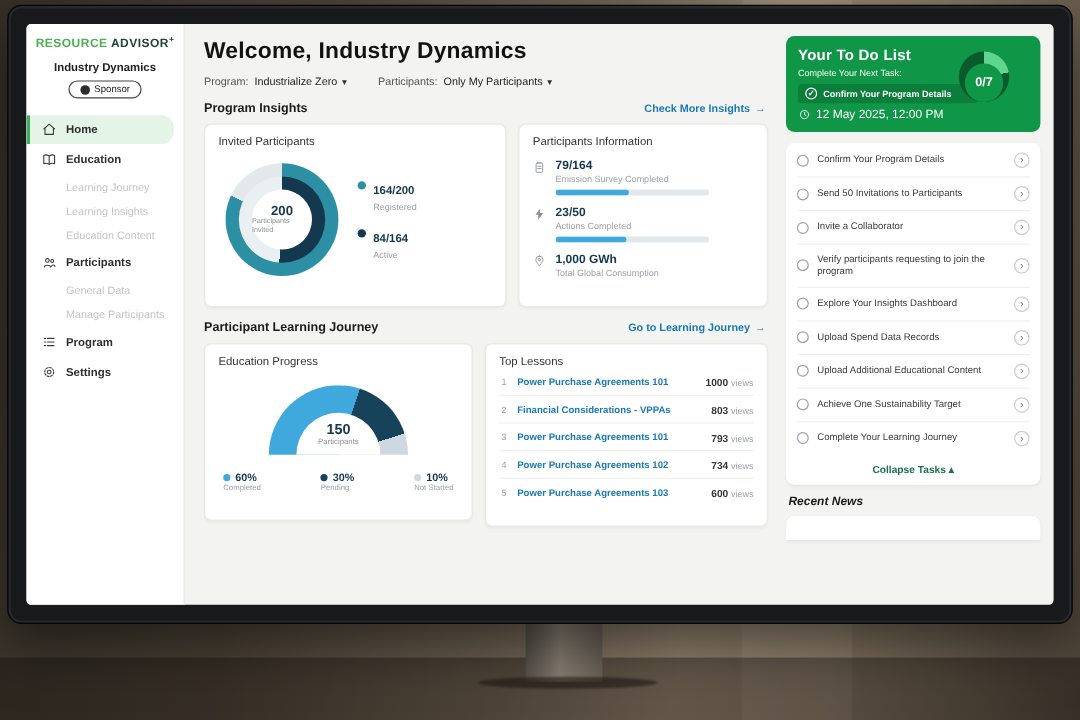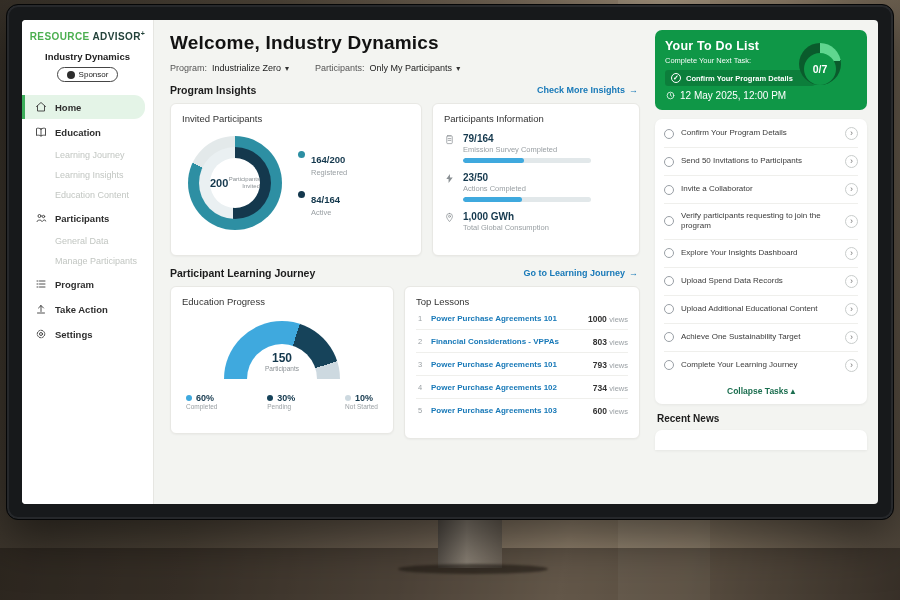--- a/index.html
+++ b/index.html
@@ -53,21 +53,21 @@
   .cards-row { display:flex; gap:10px; }
   .card { background:#fff; border:1px solid #e8e8e4; border-radius:6px; padding:9px 11px;
     box-shadow:0 1px 2px rgba(0,0,0,.04); }
   .card-title { font-size:9.5px; font-weight:normal; color:#333; }
 
   .card-invited { width:252px; height:153px; }
   .donut-wrap { display:flex; align-items:center; gap:16px; margin-top:12px; padding-left:6px; }
   .donut { position:relative; width:94px; height:94px; border-radius:50%; }
   .donut-inner { position:absolute; inset:11px; border-radius:50%; }
   .donut-hole { position:absolute; inset:22px; border-radius:50%; background:#fff; display:flex;
-    flex-direction:row; align-items:center; justify-content:center; text-align:right; }
+    flex-direction:column; align-items:center; justify-content:center; text-align:left; }
   .hole-value { font-size:11px; font-weight:bold; color:#14384d; }
   .hole-label { font-size:6px; color:#8a9094; line-height:1.25; }
   .legend { display:flex; flex-direction:column; gap:12px; }
   .leg-item { display:flex; align-items:flex-start; gap:6px; }
   .leg-dot { width:7px; height:7px; border-radius:50%; margin-top:2px; flex:none; }
   .leg-val { font-size:9.5px; font-weight:bold; color:#14384d; }
   .leg-label { font-size:7.5px; color:#9aa0a4; margin-top:1px; }
 
   .card-pinfo { flex:1; height:153px; min-width:0; }
   .stat { display:flex; gap:8px; margin-top:9px; align-items:flex-start; }
@@ -116,21 +116,21 @@
     align-items:center; justify-content:center; font-size:10.5px; font-weight:bold; }
 
   .task-card { background:#fff; border-radius:7px; margin-top:9px; padding:1px 9px 3px;
     box-shadow:0 1px 3px rgba(0,0,0,.06); }
   .task { display:flex; align-items:center; gap:7px; padding:7px 0; border-bottom:1px solid #efefec; cursor:pointer; }
   .task-check { width:10px; height:10px; border:1px solid #9aa0a6; border-radius:50%; flex:none; }
   .task-label { flex:1; font-size:8px; color:#3a3a3a; line-height:1.3; }
   .task-go { width:13px; height:13px; border:1px solid #c9cdcc; border-radius:50%; flex:none;
     display:flex; align-items:center; justify-content:center; font-size:9px; color:#777; line-height:1; }
   .collapse { text-align:center; padding:7px 0 5px; font-size:8.5px; font-weight:bold; color:#1b6e4f; cursor:pointer; }
-  .news-title { font-size:10px; font-weight:bold; color:#1c1c1c; margin:9px 2px 6px; }
+  .news-title { font-size:10px; font-weight:bold; color:#1c1c1c; margin:9px 2px 6px;font-style:italic; }
   .news-card { background:#fff; border-radius:7px 7px 0 0; height:20px; box-shadow:0 1px 3px rgba(0,0,0,.06); }
 
   .icon-g { stroke:#3a3a3a; fill:none; stroke-width:1.8; stroke-linecap:round; stroke-linejoin:round; }
   .icon-sub { stroke:#8a9094; fill:none; stroke-width:1.6; stroke-linecap:round; stroke-linejoin:round; }
 </style>
 </head>
 <body>
 
 <div class="light-band"></div>
 <div class="floor"></div>
@@ -177,26 +177,20 @@
             </svg>
           <span>Participants</span>
         </div>
         <div class="nav-sub">General Data</div>
         <div class="nav-sub">Manage Participants</div>
         <div class="nav-item">
           <svg width="12" height="12" viewBox="0 0 24 24" class="icon-g">
               <path d="M4 6 h2 M9 6 h11 M4 12 h2 M9 12 h11 M4 18 h2 M9 18 h11"></path>
             </svg>
           <span>Program</span>
-        </div>
-        <div class="nav-item">
-          <svg width="12" height="12" viewBox="0 0 24 24" class="icon-g">
-              <path d="M12 17 V5 M7 10 L12 5 L17 10 M5 20 h14"></path>
-            </svg>
-          <span>Take Action</span>
         </div>
         <div class="nav-item">
           <svg width="12" height="12" viewBox="0 0 24 24" class="icon-g">
               <circle cx="12" cy="12" r="3"></circle>
               <circle cx="12" cy="12" r="7.5" stroke-dasharray="3.4 2.4"></circle>
             </svg>
           <span>Settings</span>
         </div>
       </nav>
     </aside>

